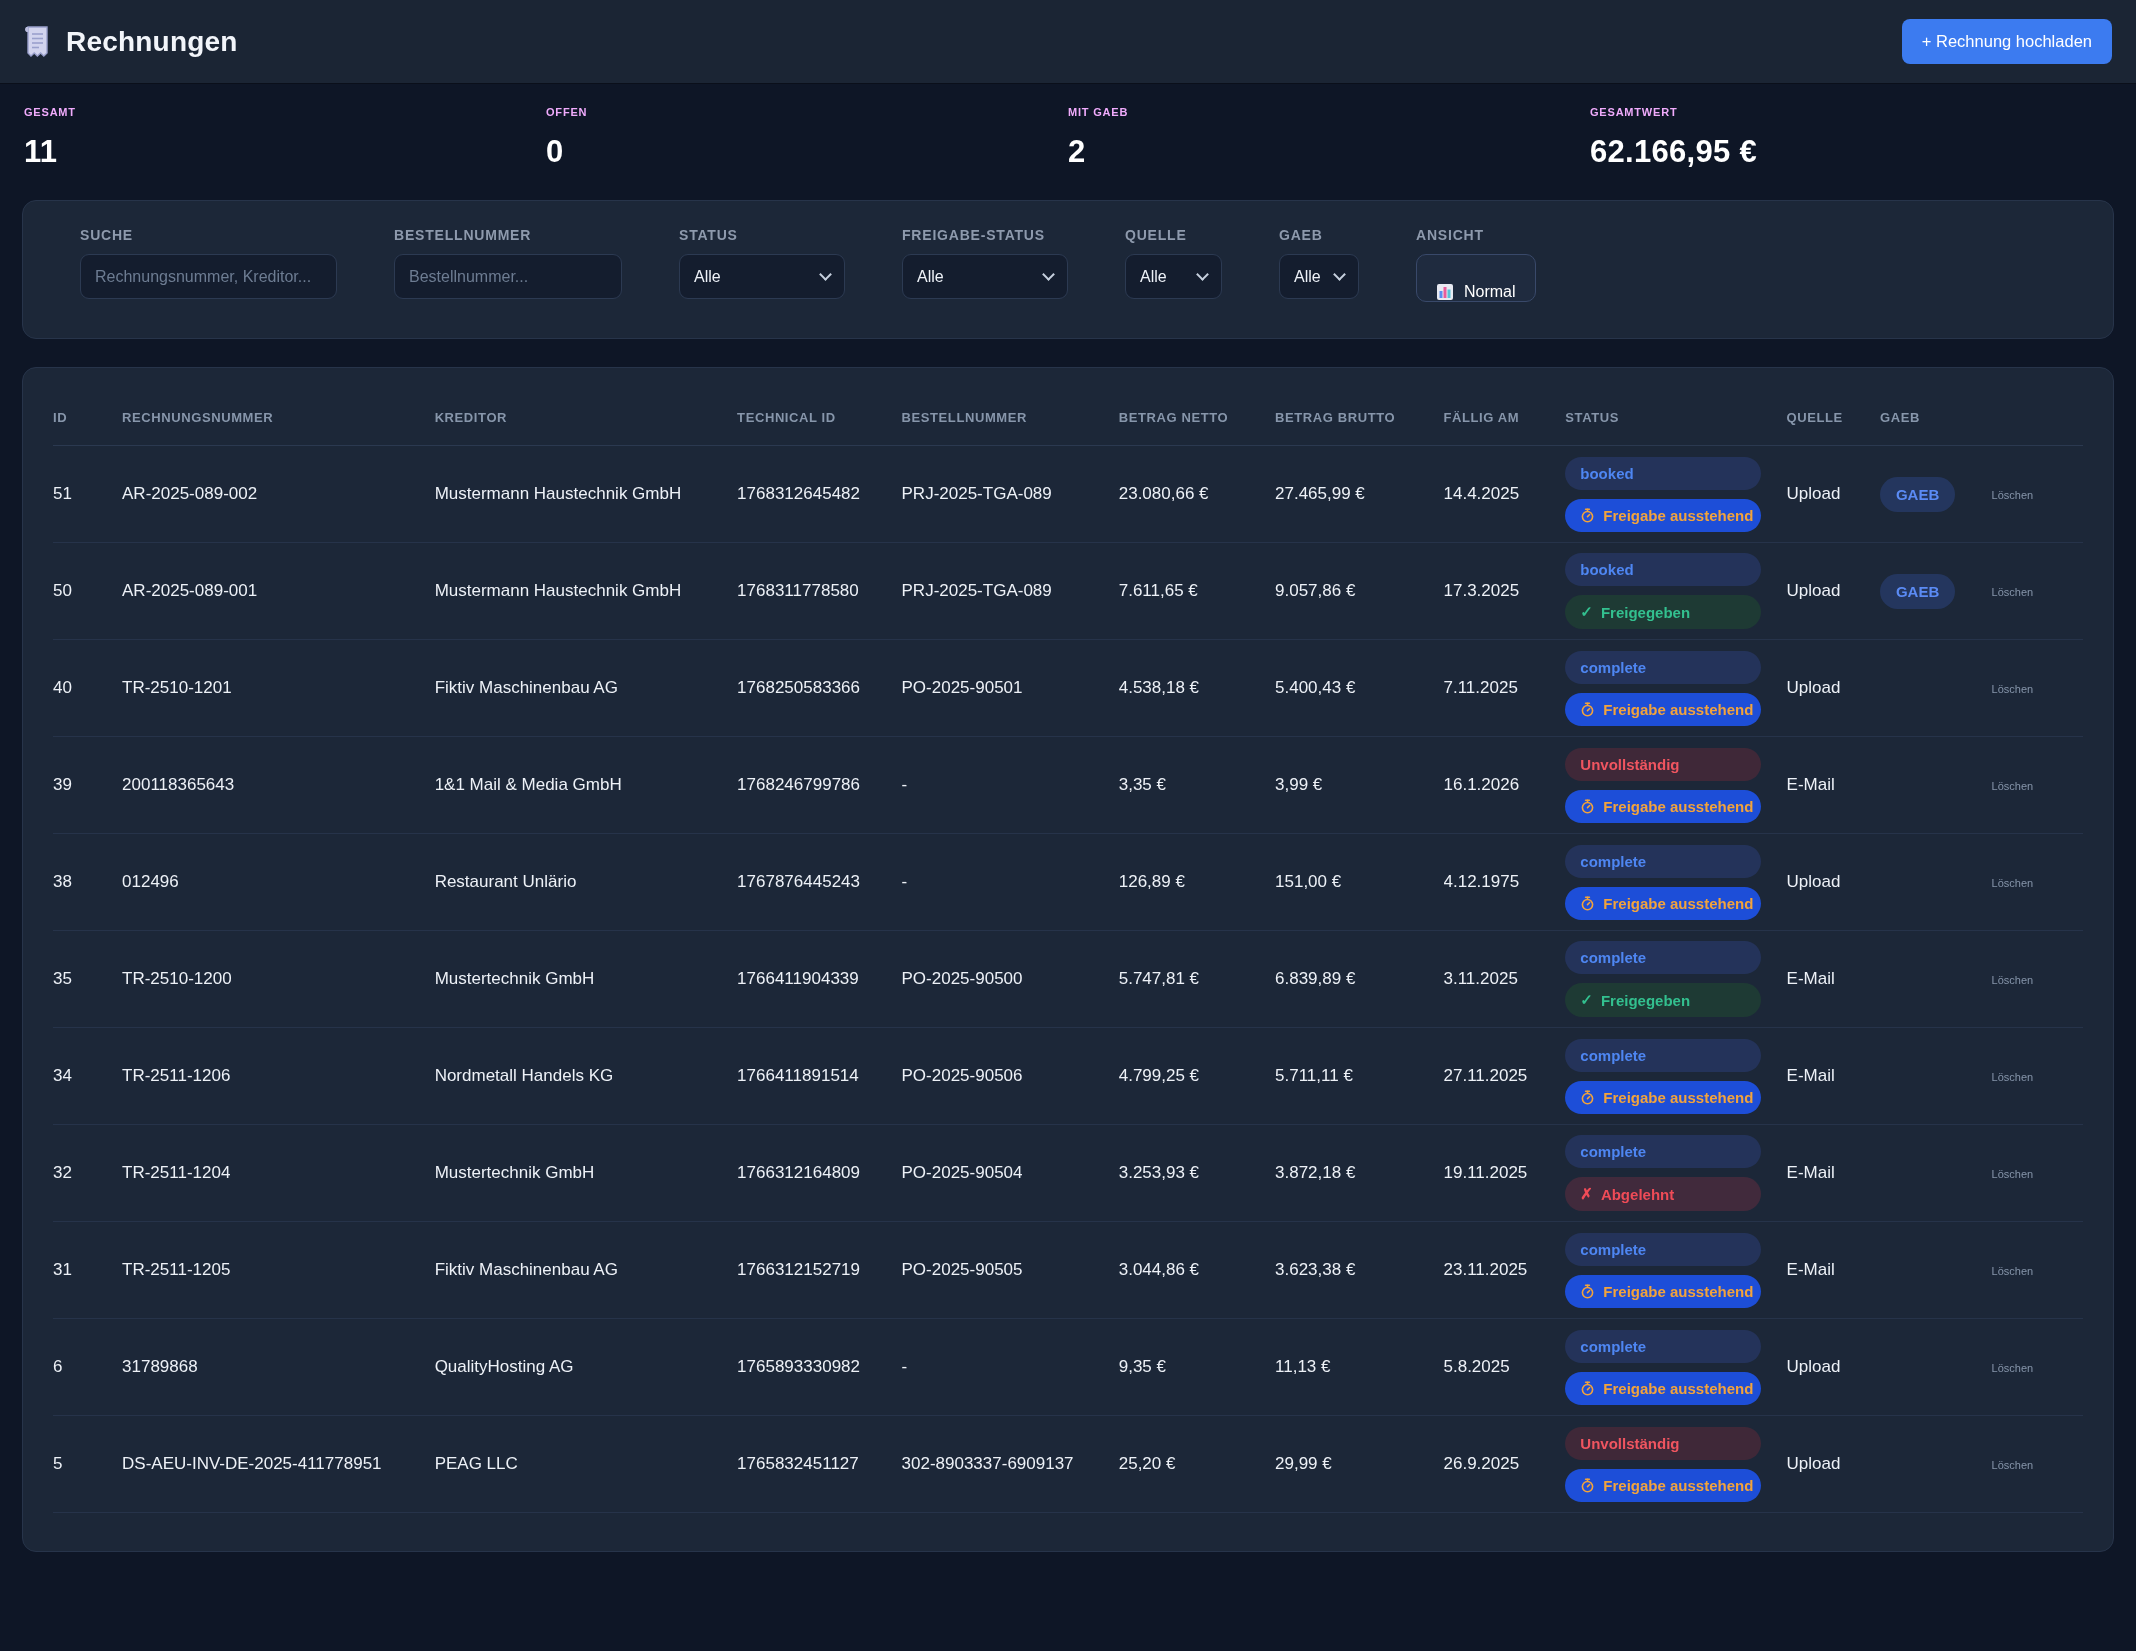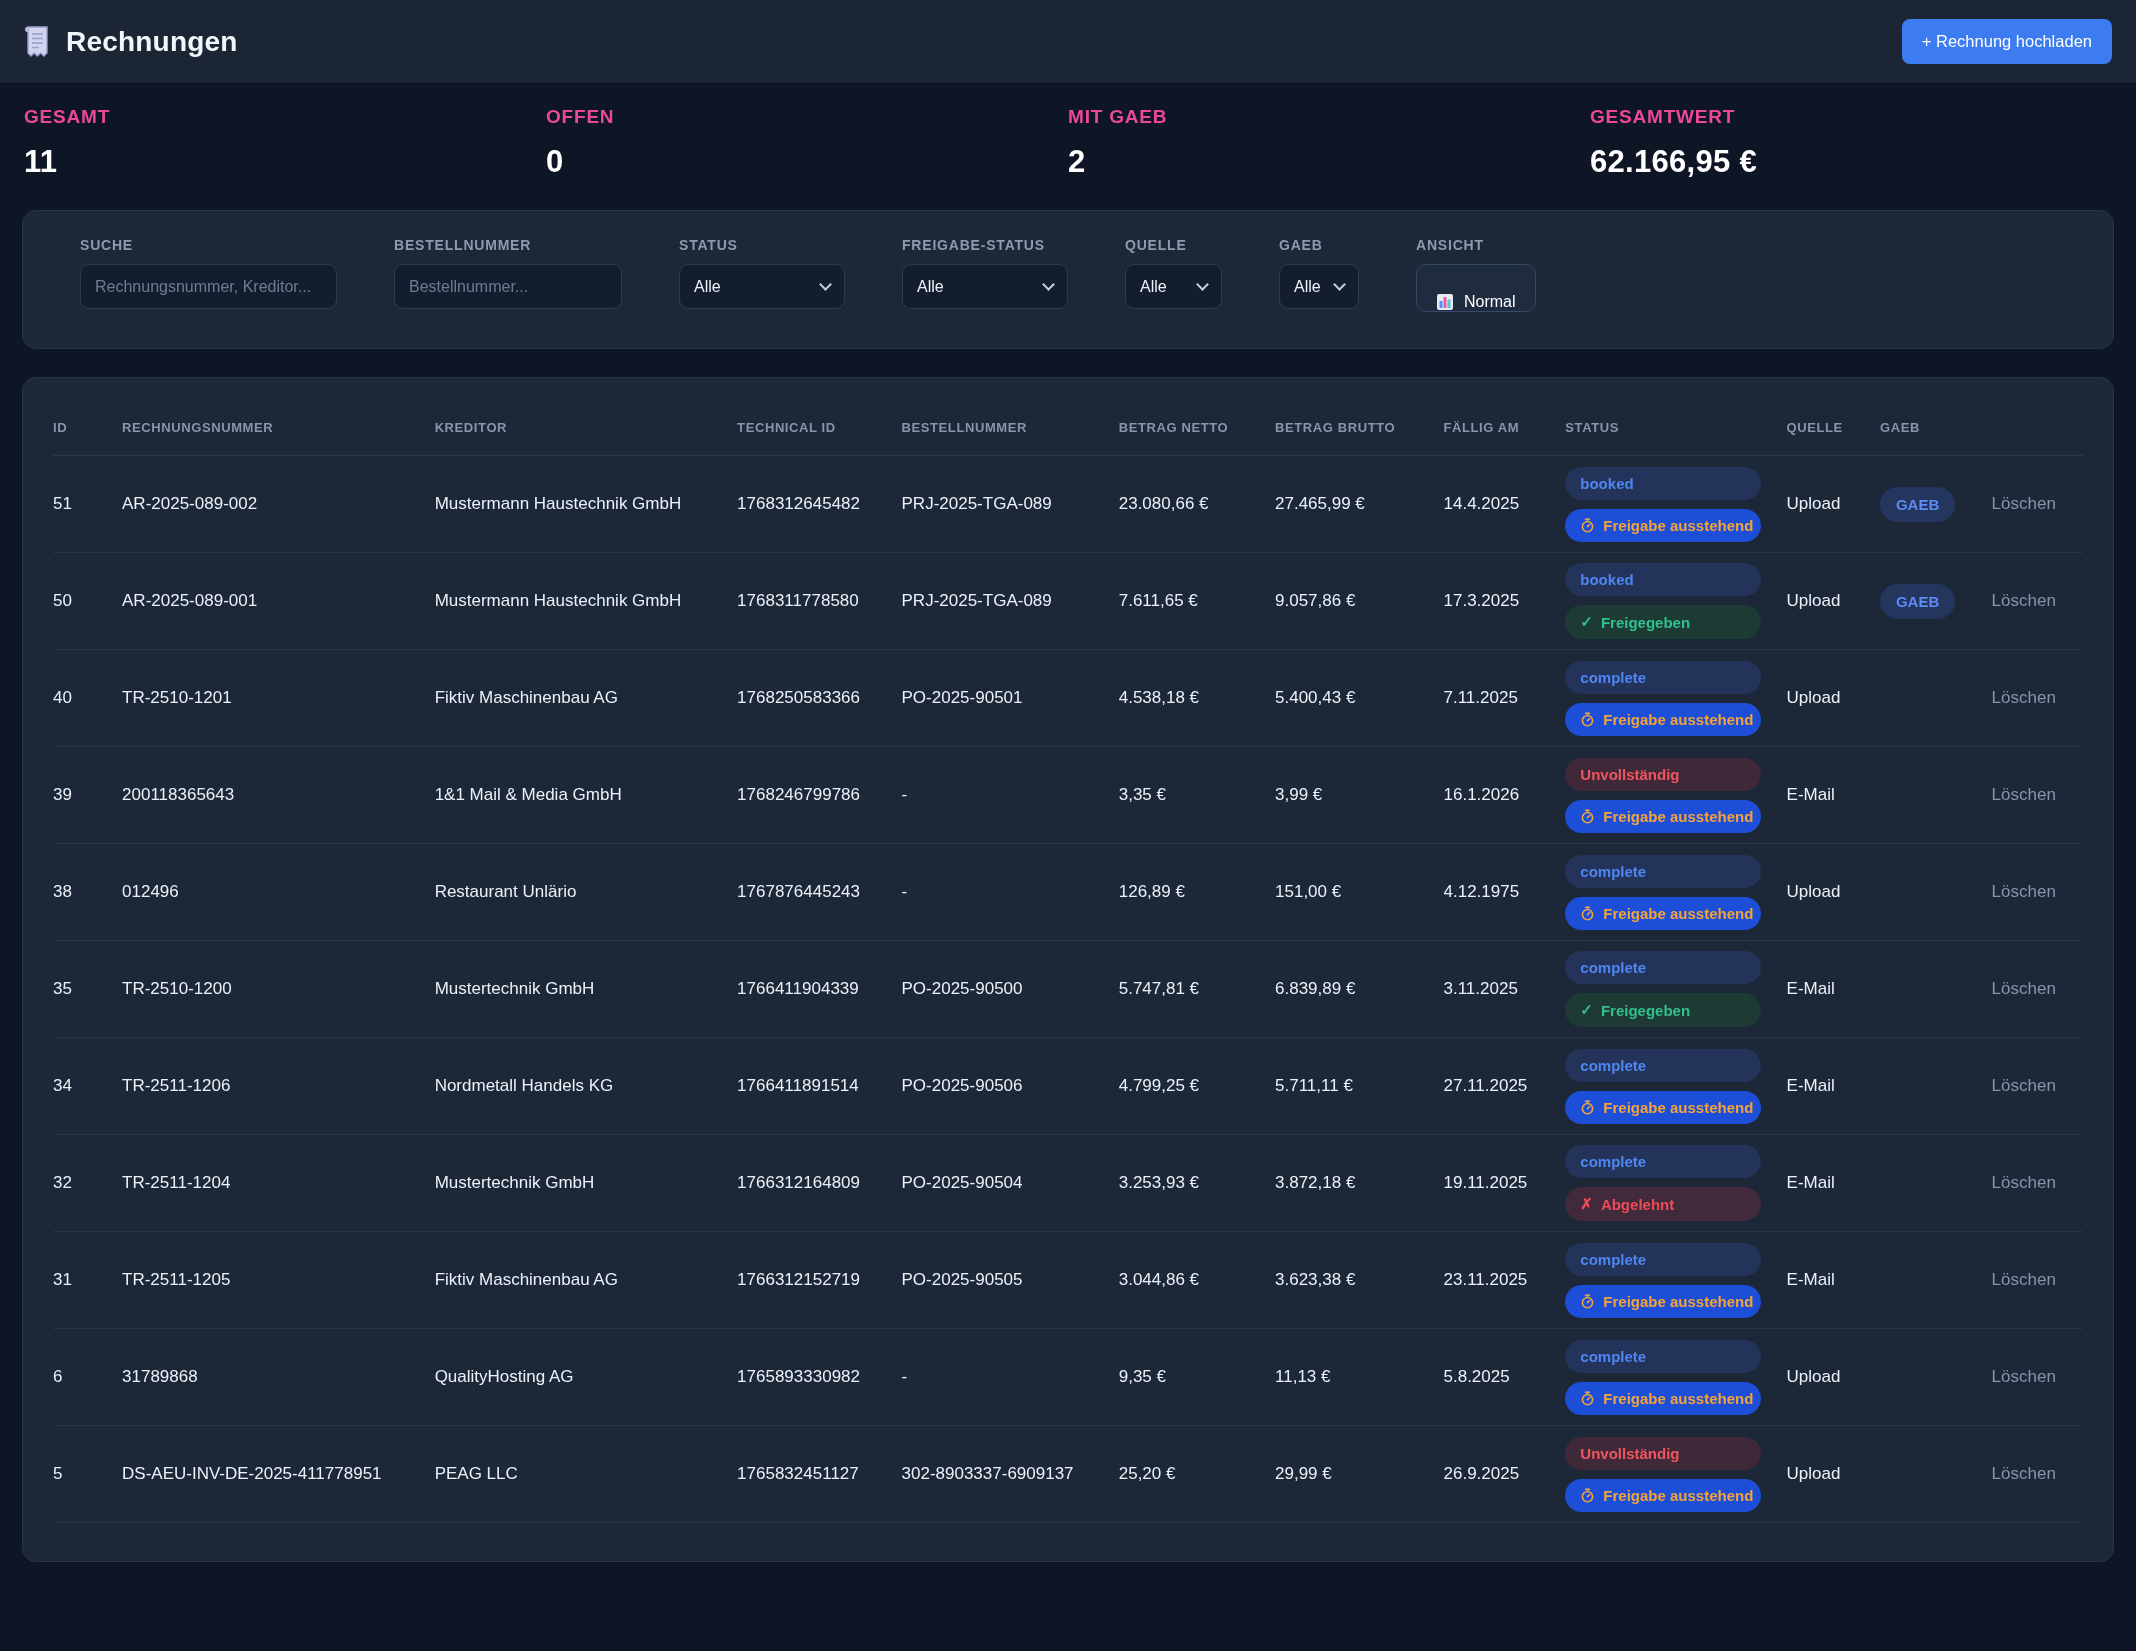--- a/index.html
+++ b/index.html
@@ -21,21 +21,21 @@
   .topbar h1 { font-size:28px; font-weight:700; color:#f2f5fa; margin:0 0 0 15px; letter-spacing:.2px; }
   .upload-btn {
     margin-left:auto;
     background:#3c7bf0; color:#fff;
     font-family:inherit; font-size:16.5px; font-weight:500;
     border:none; border-radius:8px;
     padding:13px 20px; cursor:pointer;
   }
   
   .stats { display:grid; grid-template-columns:repeat(4,1fr); padding:22px 24px 28px; }
-  .stat-label { font-size:19px; font-weight:600; color:#ec4899; letter-spacing:.8px; }
+  .stat-label { font-size:11px; font-weight:600; color:#f0abfc; letter-spacing:.8px; }
   .stat-value { font-size:31px; font-weight:700; color:#ffffff; letter-spacing:.3px;margin-top:16px; }
   
   .filter-card {
     margin:2px 22px 0;
     background:#1c2738; border:1px solid #27344a; border-radius:14px;
     padding:26px 26px 36px;
     display:flex; gap:26px; align-items:flex-start;
   }
   .field { display:flex; flex-direction:column; gap:11px;margin-left:31px; }
   .field-label { font-size:14px; font-weight:600; color:#8e9aad; letter-spacing:.8px; }
@@ -83,21 +83,21 @@
   .pill-blue   { background:#24335a; color:#4e86f2; }
   .pill-redbg  { background:#3f2838; color:#f05560; }
   .pill-amber  { background:#1d4ed8; color:#f2a33c;align-items:center; }
   .pill-green  { background:#1e3a34; color:#33c08f; }
   .pill-reject { background:#412a3c; color:#ef4b57; }
   .pill .icon-glyph { font-size:15px; }
   .gaeb-pill {
     display:inline-block; background:#24365e; color:#5b8bf5;
     font-weight:700; font-size:15px; padding:9px 16px; border-radius:18px;
   }
-  .delete-link { color:#8695aa; font-size:17px; cursor:pointer; }
+  .delete-link { color:#8695aa; font-size:11px; cursor:pointer; }
 </style>
 </head>
 <body>
 
 <div class="topbar">
   <span style="display:inline-flex;">
     <svg width="27" height="33" viewBox="0 0 27 33">
       <path d="M4 2 h19 v26 l-3.2 3 -3.2-3 -3.2 3 -3.2-3 -3.2 3 -3-3 z" fill="#d2d4ee" stroke="#9aa0cc" stroke-width="1.4"></path>
       <path d="M2.5 2 c0 0 -1.5 0.2 -1.5 2.5 c0 2.3 1.8 2.5 1.8 2.5 l1.2 0 v-5 z" fill="#b9bcde"></path>
       <g stroke="#9aa0cc" stroke-width="1.6">

